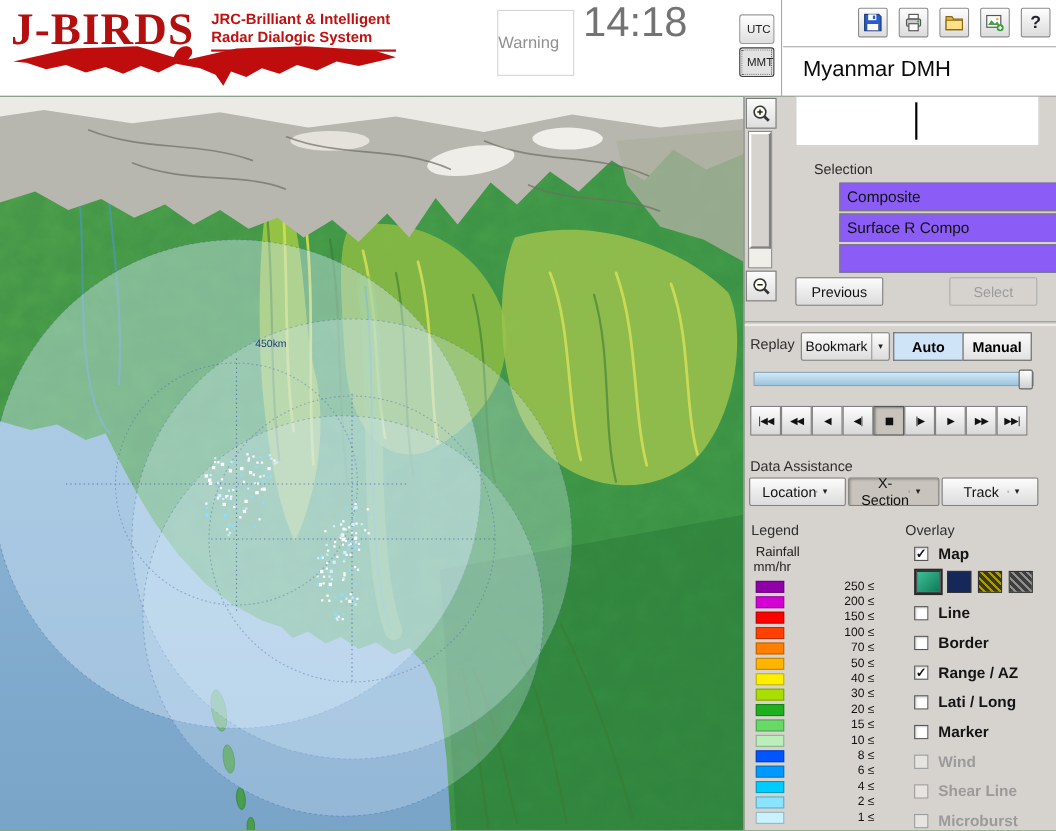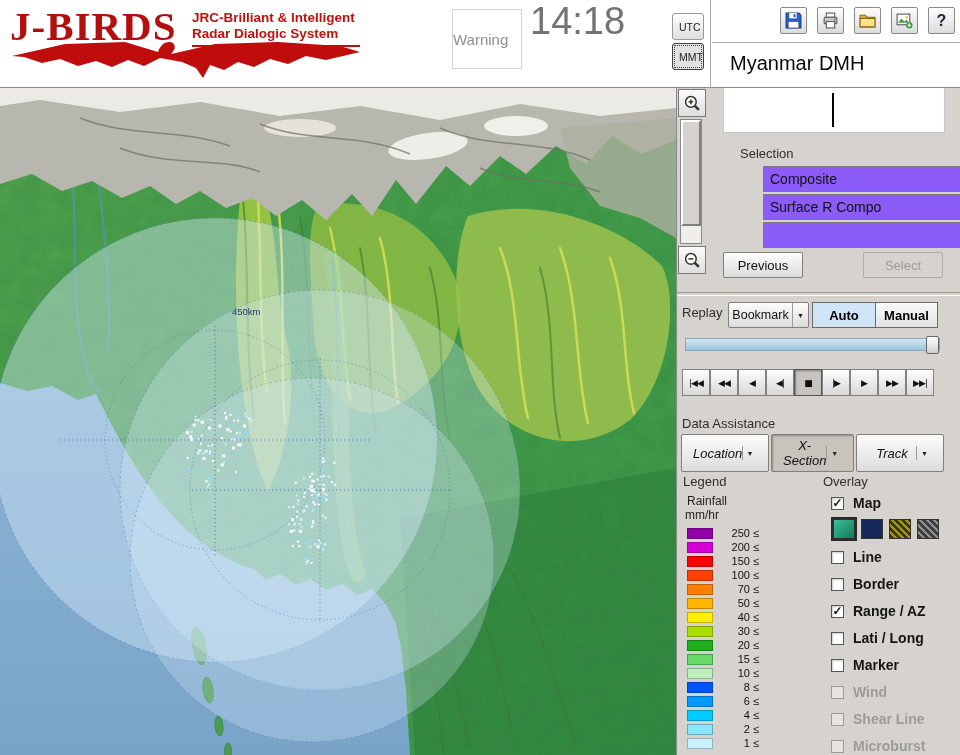--- a/index.html
+++ b/index.html
@@ -48,28 +48,28 @@
   .bm-arrow{width:15px;border-left:1px solid #9a9a9a;align-self:stretch;display:flex;align-items:center;justify-content:center;}
   .toggle{position:absolute;top:214px;height:26px;width:63px;border:1px solid #6a6a6a;font-size:13px;box-sizing:border-box;padding:0;}
   .toggle-auto{left:135px;background:#cfe4f7;border-right:none;font-weight:bold;}
   .toggle-manual{left:198px;background:linear-gradient(#fafafa,#e2e2e2);font-weight:bold;}
   .slider{position:absolute;left:8px;top:250px;width:255px;height:13px;background:linear-gradient(#d2e8f6,#9cc4de);border:1px solid #87a6bc;box-sizing:border-box;}
   .slider-thumb{position:absolute;top:-3px;width:13px;height:18px;background:linear-gradient(#ffffff,#cfcfcf);border:1px solid #666;border-radius:2px;box-sizing:border-box;}
   .playback{position:absolute;left:5px;top:281px;display:flex;}
   .pb-btn{width:28px;height:27px;border:1px solid #828282;background:linear-gradient(#fdfdfd,#d8d8d8);font-size:9px;letter-spacing:-1px;color:#111;padding:0;box-sizing:border-box;font-family:"DejaVu Sans",sans-serif;}
   .pb-btn.pressed{background:#c8c4bd;border:1px solid #555;box-shadow:inset 1px 1px 2px rgba(0,0,0,.35);}
   .da-buttons{position:absolute;left:4px;top:346px;display:flex;gap:2px;}
-  .da-btn{height:38px;border:1px solid #808080;border-radius:2px;background:linear-gradient(#fcfcfc,#dcdcdc);display:flex;align-items:center;padding:11px;box-sizing:border-box;font-style:italic;}
+  .da-btn{height:26px;border:1px solid #808080;border-radius:2px;background:linear-gradient(#fcfcfc,#dcdcdc);display:flex;align-items:center;padding:11px;box-sizing:border-box;}
   .da-btn:nth-child(1){width:88px;} .da-btn:nth-child(2){width:83px;} .da-btn:nth-child(3){width:88px;}
   .da-btn.pressed{background:#c8c4bd;box-shadow:inset 1px 1px 2px rgba(0,0,0,.3);}
   .da-lb{flex:1;font-size:13px;color:#111;}
   .da-arrow{width:15px;border-left:1px solid #9a9a9a;align-self:stretch;display:flex;align-items:center;justify-content:center;}
   .legend-title{position:absolute;font-size:12px;color:#222;}
   .legend-rows{position:absolute;left:10px;top:438px;display:flex;flex-direction:column;}
-  .lg-row{display:flex;align-items:center;height:14px;}
+  .lg-row{display:flex;align-items:center;height:14px;gap:36px;}
   .lg-sw{width:26px;height:11px;display:inline-block;border:1px solid rgba(0,0,0,.25);box-sizing:border-box;}
   .lg-lb{display:inline-block;width:46px;text-align:right;font-size:11px;color:#111;}
   .ov-map-row{position:absolute;left:154px;top:407px;}
   .ov-swatches{position:absolute;left:156px;top:431px;display:flex;gap:6px;}
   .ov-rows{position:absolute;left:154px;top:461px;display:flex;flex-direction:column;gap:11px;}
   .ov-row{display:flex;align-items:center;height:16px;}
   .cb{width:13px;height:13px;background:#fff;border:1px solid #555;box-shadow:inset 1px 1px 2px rgba(0,0,0,.2);margin-right:9px;display:inline-flex;align-items:center;justify-content:center;font-size:12px;font-weight:bold;color:#111;line-height:11px;box-sizing:border-box;}
   .ov-lb{font-size:14px;font-weight:bold;color:#141414;white-space:nowrap;}
   .ov-row.disabled .ov-lb{color:#9b9b9b;}
   .ov-row.disabled .cb{background:#e6e4df;border-color:#9b9b9b;box-shadow:none;}

